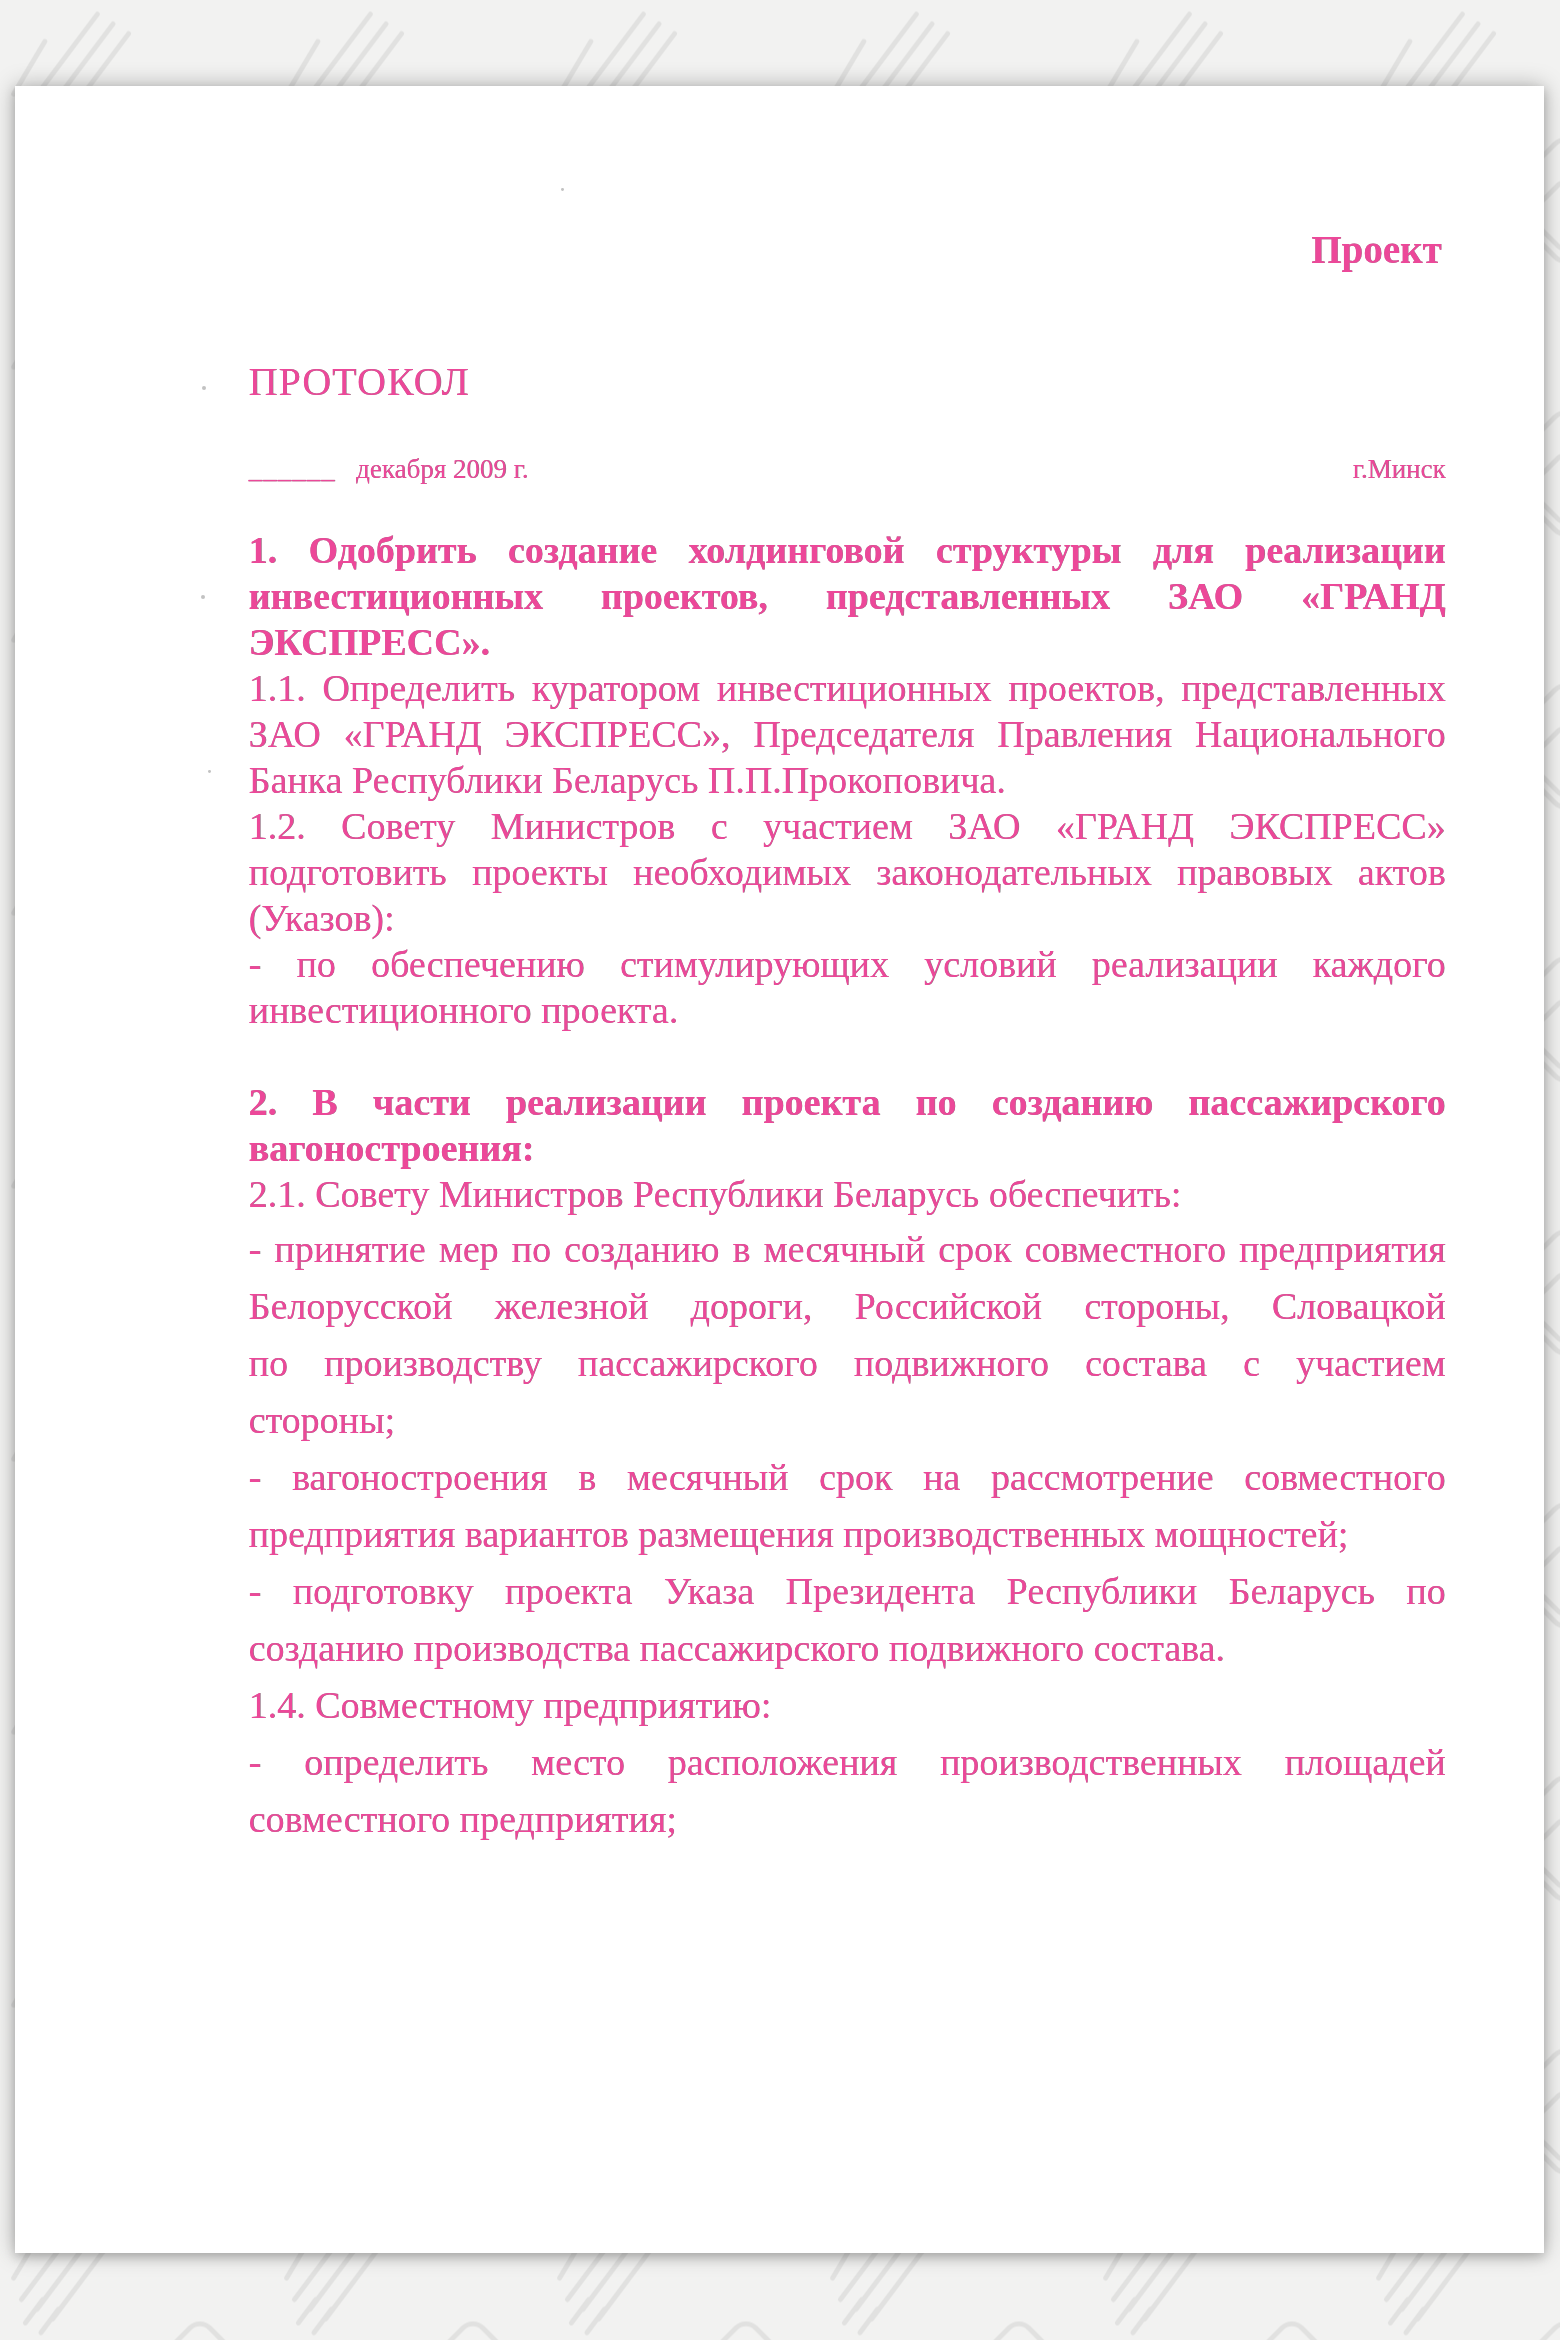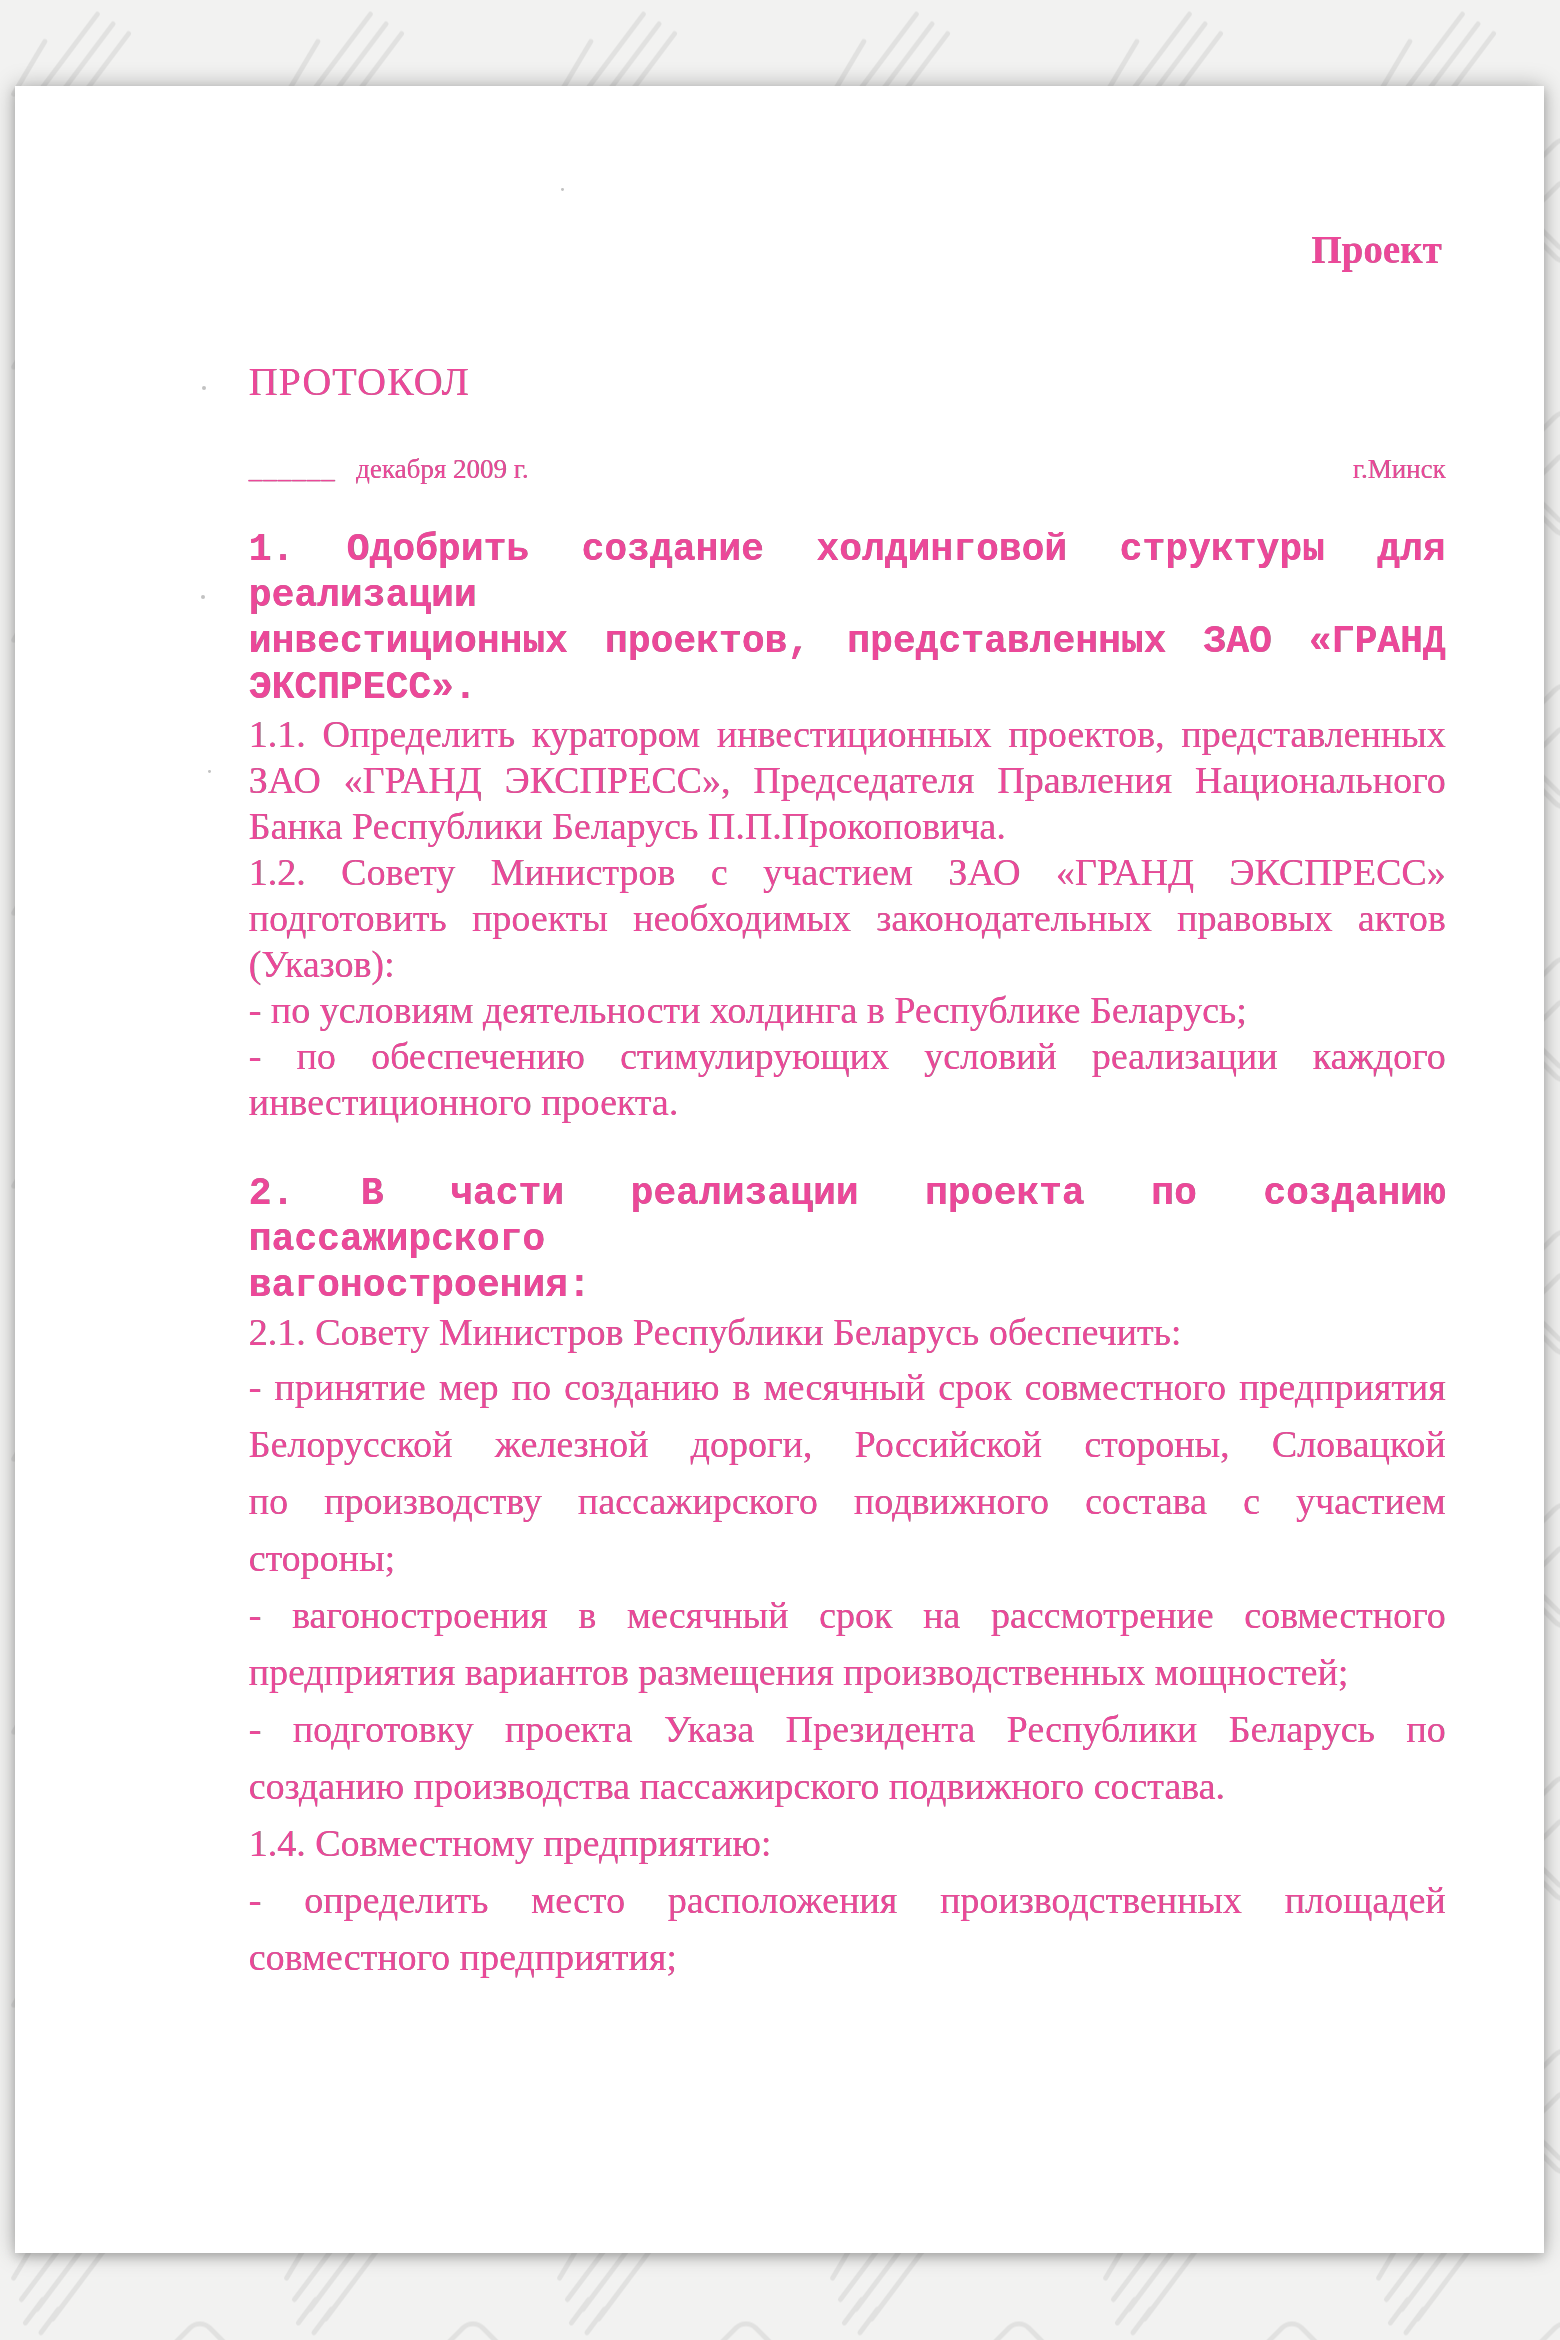--- a/index.html
+++ b/index.html
@@ -16,21 +16,21 @@
   }
   .content{
     position:absolute;left:0;top:0;width:100%;height:100%;
     box-sizing:border-box;padding:141px 98px 0 234px;
     color:#ec4899;
     text-shadow:0.3px 0.3px 0.4px rgba(0,0,0,.5);
   }
   .txt{font-size:38px;line-height:46px;}
   .j{text-align:justify;text-align-last:justify;}
   .l{text-align:left;}
-  .bold{font-weight:700;font-family:Liberation Mono, monospace;}
+  .bold{font-weight:700;}
   .stamp{font-size:39px;line-height:46px;font-weight:700;text-align:right;padding-right:3.9px;}
   .title{font-size:40px;line-height:46px;letter-spacing:1px;margin-top:86px;}
   .intro{margin-top:49px;width:892px;}
   .dateline{
     margin-top:41px;display:flex;justify-content:space-between;align-items:baseline;
     font-size:27px;line-height:46px;
   }
   .blankline{letter-spacing:1px;margin-right:13.7px;}
   .sec1{margin-top:35px;}
   .gap-sec2{margin-top:46px;}
@@ -100,23 +100,20 @@
       <div class="ln j">ЗАО «ГРАНД ЭКСПРЕСС», Председателя Правления Национального</div>
       <div class="ln l">Банка Республики Беларусь П.П.Прокоповича.</div>
     </div>
 
     <div class="txt">
       <div class="ln j">1.2. Совету Министров с участием ЗАО «ГРАНД ЭКСПРЕСС»</div>
       <div class="ln j">подготовить проекты необходимых законодательных правовых актов</div>
       <div class="ln l">(Указов):</div>
     </div>
 
-    <div class="txt">
-      <div class="ln l">- по условиям деятельности холдинга в Республике Беларусь;</div>
-    </div>
 
     <div class="txt">
       <div class="ln j">- по обеспечению стимулирующих условий реализации каждого</div>
       <div class="ln l">инвестиционного проекта.</div>
     </div>
 
     <div class="gap-sec2 txt bold">
       <div class="ln j">2. В части реализации проекта по созданию пассажирского</div>
       <div class="ln l">вагоностроения:</div>
     </div>

